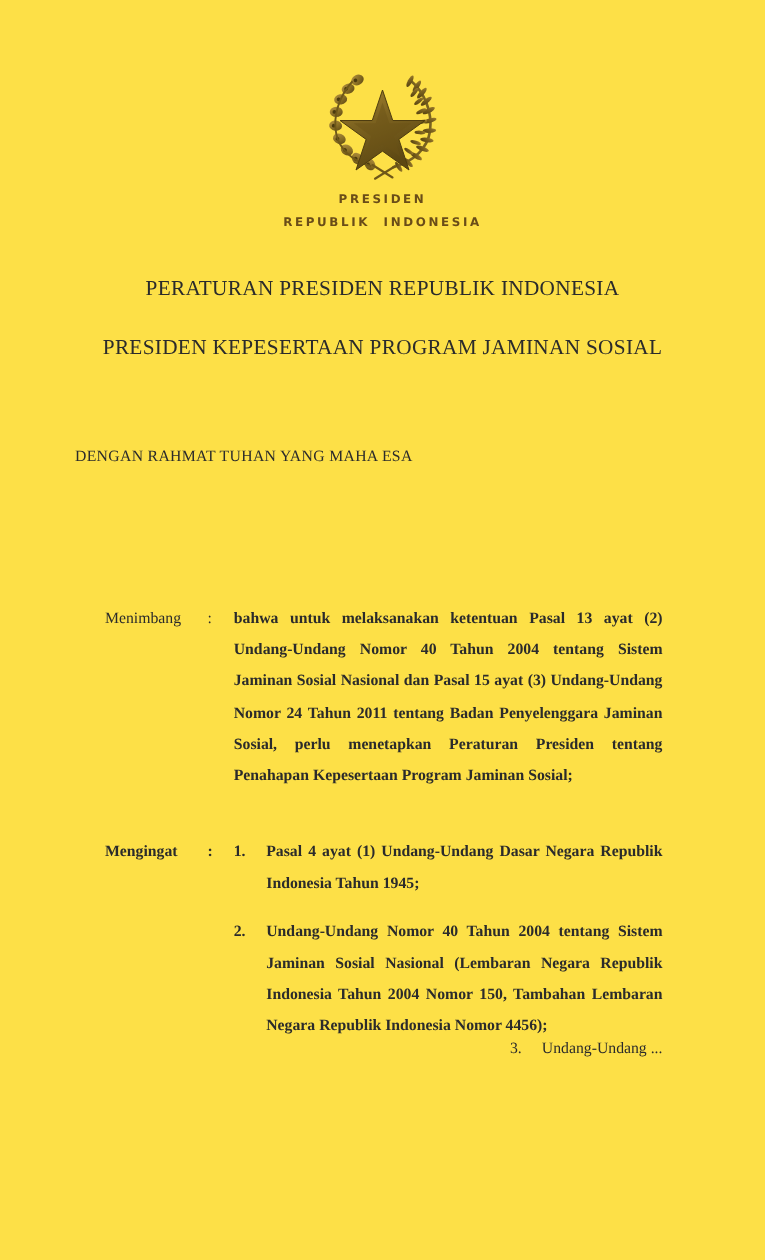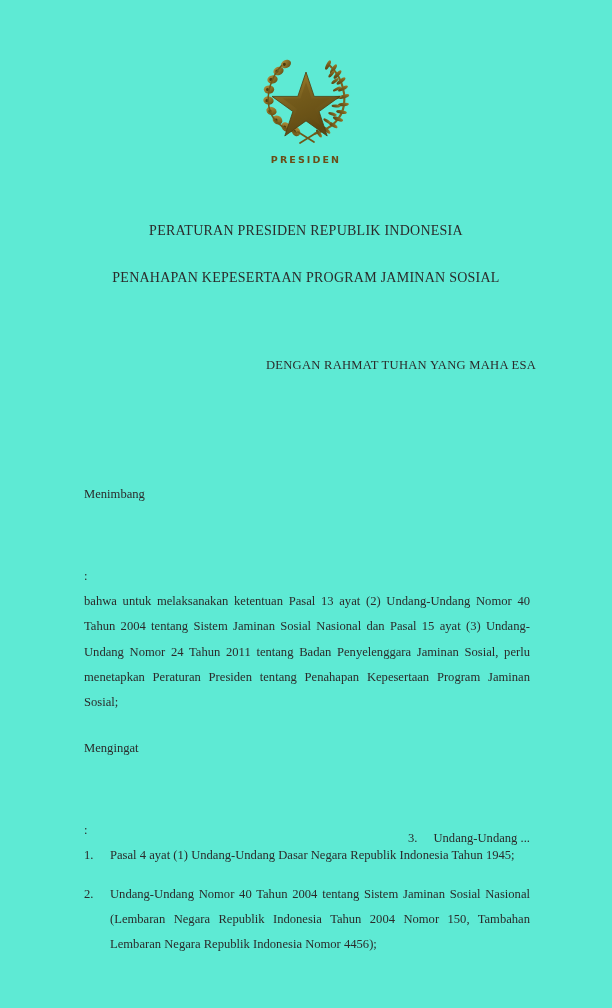--- a/index.html
+++ b/index.html
@@ -14,21 +14,21 @@
     position: relative;
     overflow: hidden;
     font-family: "Liberation Serif", "DejaVu Serif", serif;
     color: #2b2b2b;
     -webkit-font-smoothing: antialiased;
   }
 
   .page {
     position: absolute;
     inset: 0;
-    background: #5eead4;
+    background: #fde047;
     padding-left: 22px;
   }
 
   
   .emblem-block {
     position: absolute;
     top: 52px;
     left: 0;
     right: 0;
     text-align: center;
@@ -52,52 +52,51 @@
 
   
   .title-block {
     position: absolute;
     top: 218px;
     left: 60px;
     right: 60px;
     text-align: center;
   }
   .title-line {
-    font-size: 14px;
+    font-size: 17px;
     line-height: 25px;
     letter-spacing: 0.25px;
   }
   .title-line.spaced {
     letter-spacing: 0.3px;
   }
   .title-gap-sm { height: 11px; }
 
   .decree-line {
     position: absolute;
     left: 60px;
-    right: 76px;
-    text-align: right;
+    right: 60px;
+    text-align: left;
     font-size: 12.6px;
     letter-spacing: 0.25px;
   }
   #decree-rahmat { top: 358px; }
   #decree-presiden { top: 420px; padding-left: 14px; }
 
   
   .body-block {
     position: absolute;
     top: 482px;
     left: 84px;
     width: 446px;
   }
   .clause {
     display: flex;
     align-items: flex-start;
     margin-bottom: 17px;
-    flex-direction: column;
   }
   .clause-label {
     width: 82px;
     flex: 0 0 82px;
     font-size: 12.6px;
     line-height: 25.2px;
   }
   .clause-colon {
     width: 21px;
     flex: 0 0 21px;
@@ -107,20 +106,21 @@
   .clause-body {
     flex: 1 1 auto;
   }
   .para {
     font-size: 12.6px;
     line-height: 25.2px;
     text-align: justify;
     text-justify: inter-word;
     margin: 0;
     hyphens: none;
+    font-weight: bold;
   }
 
   .numlist {
     list-style: none;
     margin: 0;
     padding: 0;
   }
   .numitem {
     display: flex;
     align-items: flex-start;
@@ -277,42 +277,43 @@
             <ellipse cx="0" cy="0" rx="1.4" ry="4.2"></ellipse>
           </g>
       </g>
 
       <path d="M46,80 L62,90 M64,81 L48,91" stroke="#6f5819" stroke-width="1.7" fill="none" stroke-linecap="round"></path>
 
       <path d="M54,20 L62.2,44.4 L88,44.4 L67.1,59.5 L75.2,84 L54,68.9 L32.8,84 L40.9,59.5 L20,44.4 L45.8,44.4 Z" fill="url(#gold)" stroke="#4e3c0f" stroke-width="0.8" stroke-linejoin="round"></path>
       <path d="M54,30 L59.5,46.5 L77,46.5 L63,57 L68.4,73.5 L54,63.2 L39.6,73.5 L45,57 L31,46.5 L48.5,46.5 Z" fill="#6b5316" opacity="0.45"></path>
     </svg>
     <div class="emblem-caption">PRESIDEN</div>
+    <div class="emblem-caption">REPUBLIK  INDONESIA</div>
   </div>
 
   <div class="title-block">
     <div class="title-line">PERATURAN PRESIDEN REPUBLIK INDONESIA</div>
     <div class="title-gap-sm"></div>
     <div class="title-gap-sm"></div>
-    <div class="title-line">PENAHAPAN KEPESERTAAN PROGRAM JAMINAN SOSIAL</div>
+    <div class="title-line">PRESIDEN KEPESERTAAN PROGRAM JAMINAN SOSIAL</div>
   </div>
 
   <div class="decree-line" id="decree-rahmat">DENGAN RAHMAT TUHAN YANG MAHA ESA</div>
 
   <div class="body-block">
 
     <div class="clause">
       <div class="clause-label">Menimbang</div>
       <div class="clause-colon">:</div>
       <div class="clause-body">
         <p class="para">bahwa untuk melaksanakan ketentuan Pasal 13 ayat (2) Undang-Undang Nomor 40 Tahun 2004 tentang Sistem Jaminan Sosial Nasional dan Pasal 15 ayat (3) Undang-Undang Nomor 24 Tahun 2011 tentang Badan Penyelenggara Jaminan Sosial, perlu menetapkan Peraturan Presiden tentang Penahapan Kepesertaan Program Jaminan Sosial;</p>
       </div>
     </div>
 
-    <div class="clause" style="margin-top:21px;">
+    <div class="clause" style="margin-top:36px;font-weight:bold;">
       <div class="clause-label">Mengingat</div>
       <div class="clause-colon">:</div>
       <div class="clause-body">
         <ol class="numlist">
           <li class="numitem">
             <span class="num-marker">1.</span>
             <span class="num-text">Pasal 4 ayat (1) Undang-Undang Dasar Negara Republik Indonesia Tahun 1945;</span>
           </li>
           <li class="numitem">
             <span class="num-marker">2.</span>

